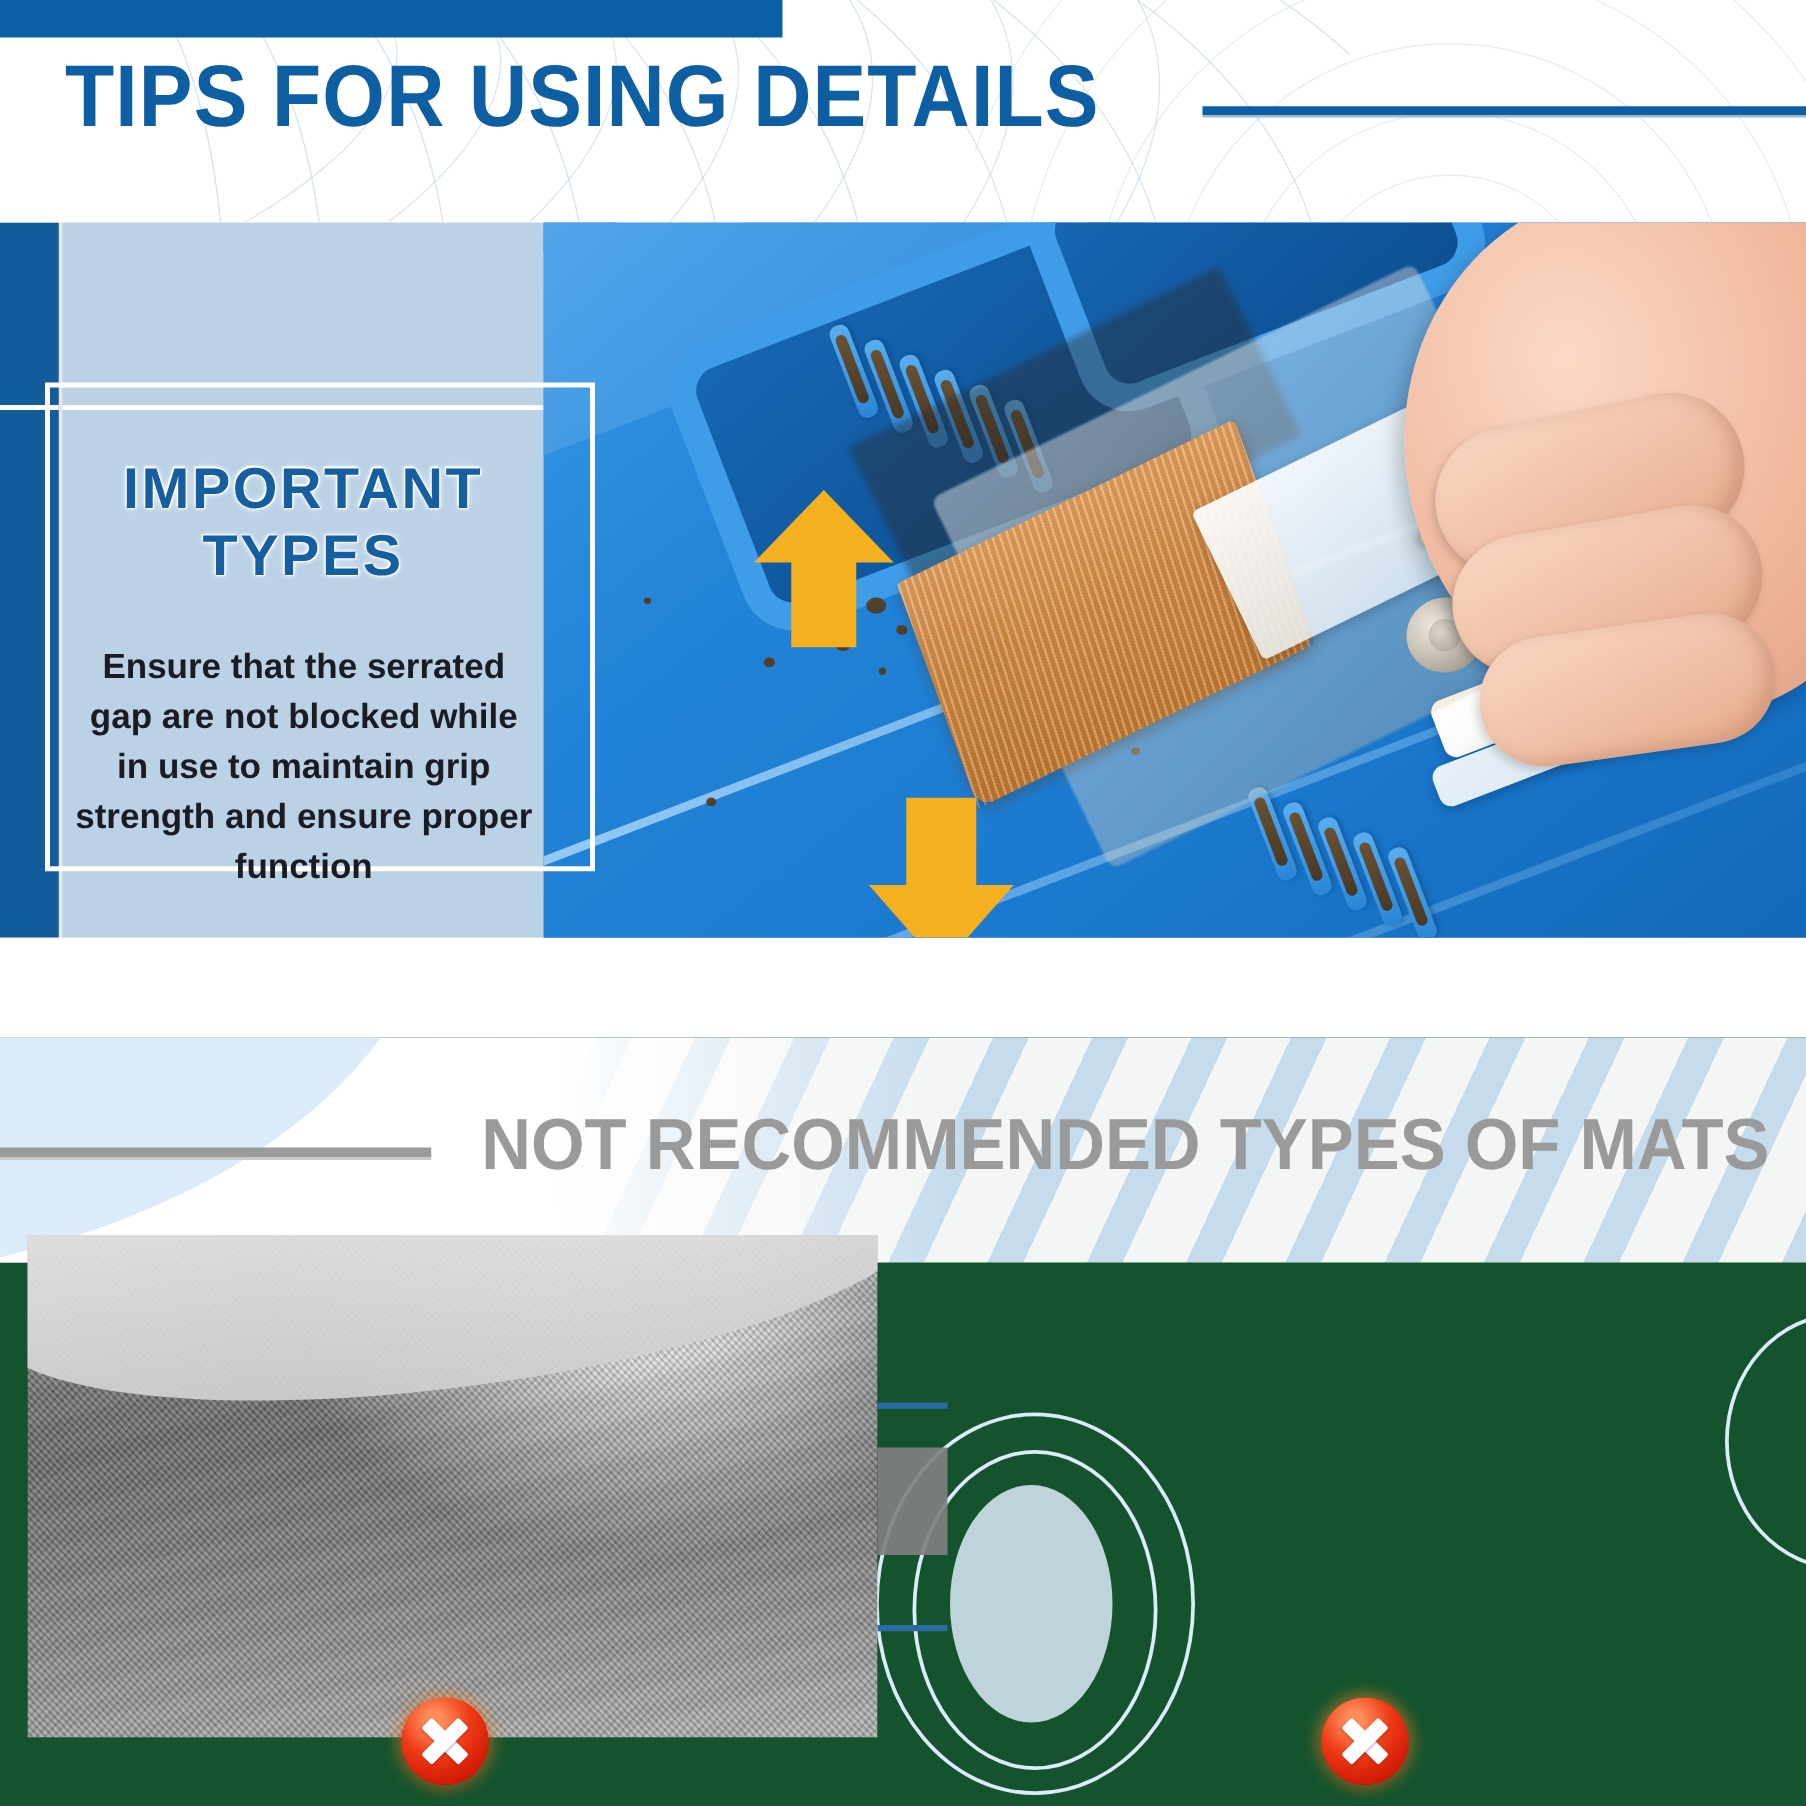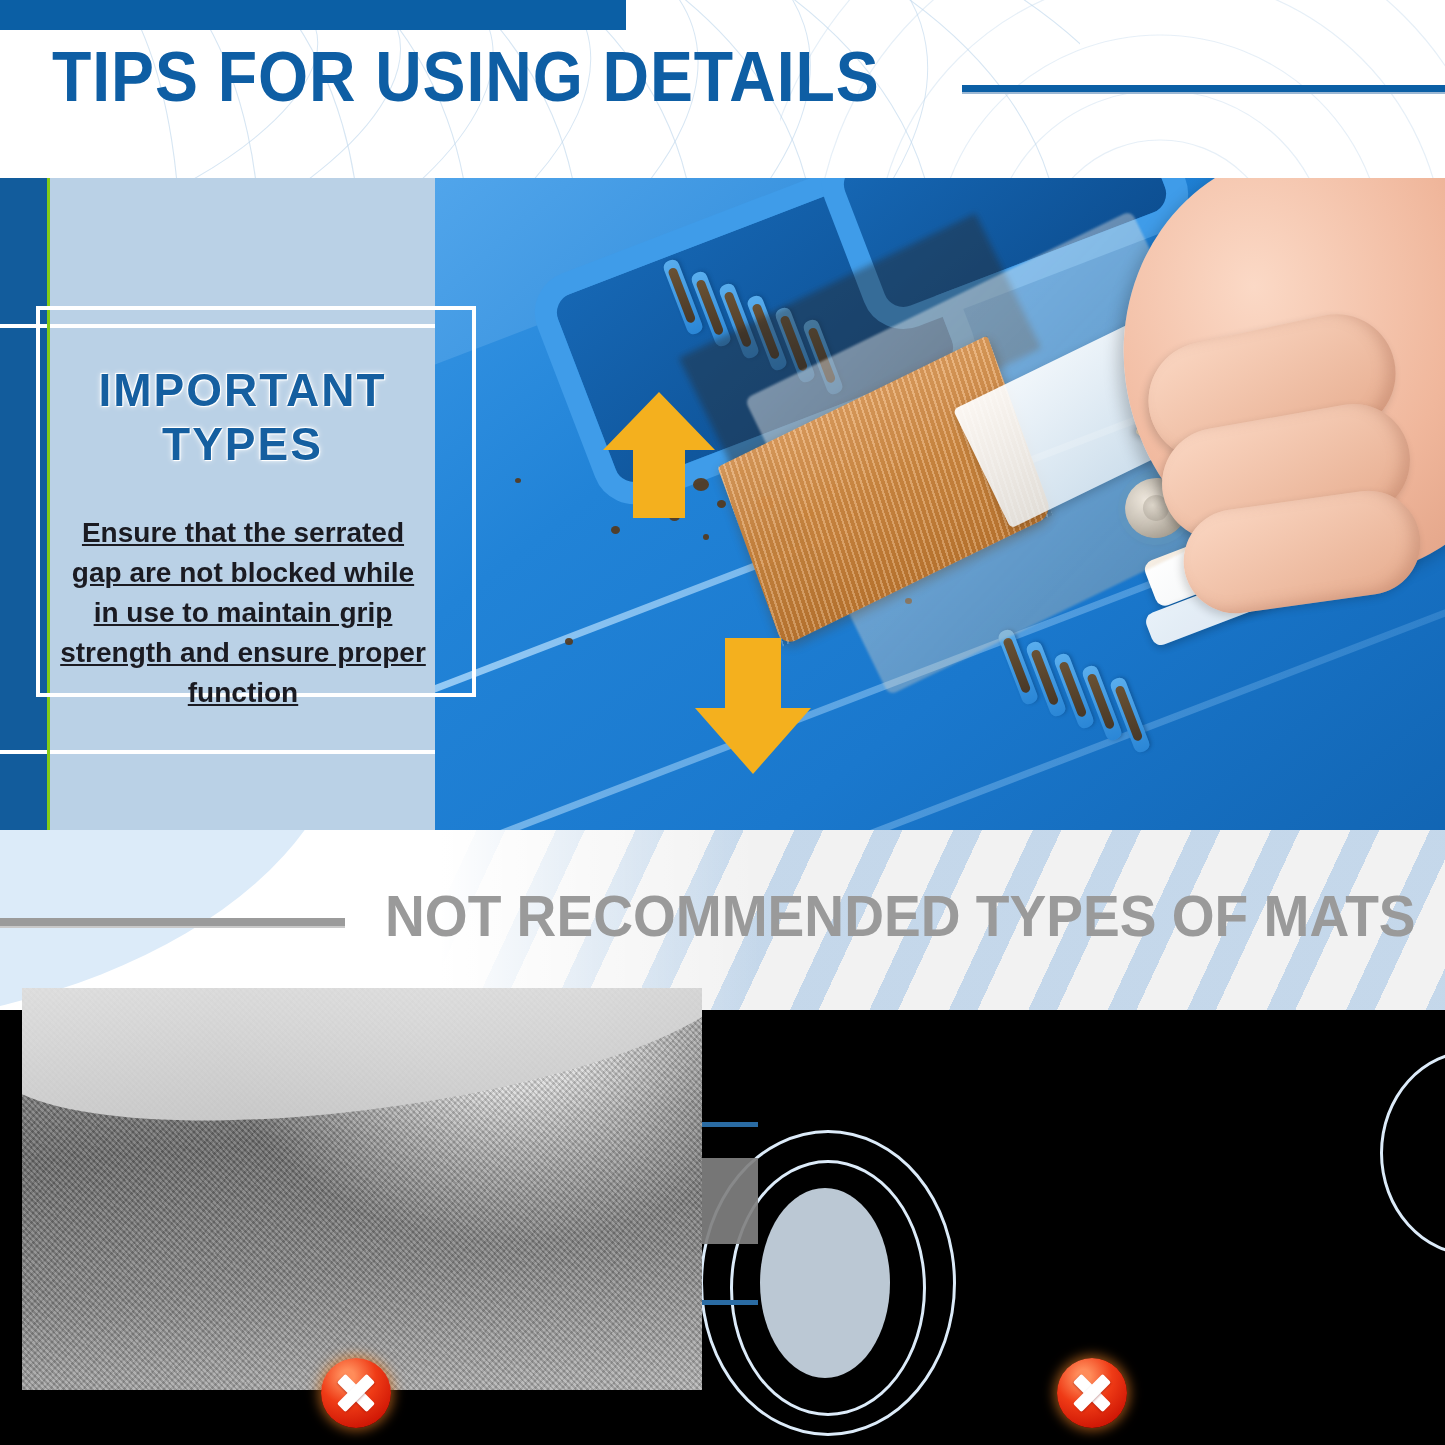--- a/index.html
+++ b/index.html
@@ -10,35 +10,35 @@
   .header{position:absolute;left:0;top:0;width:1445px;height:178px;background:#ffffff;overflow:hidden;}
   .hdr-guilloche{position:absolute;left:-120px;top:-180px;width:1200px;height:620px;opacity:.55;}
   .hdr-guilloche2{position:absolute;left:780px;top:-260px;width:760px;height:760px;opacity:.5;}
   .topbar{position:absolute;left:0;top:0;width:626px;height:30px;background:#0B5FA5;}
   .hdr-title{position:absolute;left:52px;top:42px;font-size:70px;line-height:70px;font-weight:bold;
     color:#0E5EA4;letter-spacing:1px;transform:scaleX(.92);transform-origin:left top;white-space:nowrap;}
   .hdr-rule{position:absolute;left:962px;top:85px;width:483px;height:7px;background:#0B5FA5;}
   .hdr-rule-b{position:absolute;left:962px;top:92px;width:483px;height:2px;background:#9cb8d4;}
 
   
-  .blue-sec{position:absolute;left:0;top:178px;width:1445px;height:652px;background:#84cc16;overflow:hidden;}
+  .blue-sec{position:absolute;left:0;top:178px;width:1445px;height:572px;background:#e5e5e5;overflow:hidden;}
   .blue-left-bar{position:absolute;left:0;top:0;width:47px;height:652px;background:#125C9C;}
   .blue-bar-gap{position:absolute;left:0;width:47px;height:4px;background:#ffffff;}
 
   .notice-panel{position:absolute;left:50px;top:0;width:385px;height:652px;background:#BAD1E6;}
   .notice-panel .split{position:absolute;left:0;width:385px;height:4px;background:#ffffff;}
 
   .notice-frame{position:absolute;left:36px;top:128px;width:440px;height:391px;
     border:4px solid #ffffff;box-sizing:border-box;}
 
   .notice-title{position:absolute;left:50px;top:185px;width:385px;text-align:center;
     font-size:46px;line-height:54px;font-weight:bold;color:#155FA0;letter-spacing:2px;
     text-shadow:0 0 3px #fff,0 0 6px #fff,1px 1px 0 #fff,-1px -1px 0 #fff;}
   .notice-body{position:absolute;left:58px;top:335px;width:370px;text-align:center;
-    font-size:28px;line-height:40px;font-weight:bold;color:#1b1b22;text-decoration:underline;}
+    font-size:28px;line-height:40px;font-weight:bold;color:#1b1b22;}
 
   
   .photo-tool{position:absolute;left:435px;top:0;width:1010px;height:652px;overflow:hidden;
     background:linear-gradient(150deg,#2f8fe0 0%,#1b7fd4 28%,#1370c4 55%,#0e62ae 100%);}
   .tool-body{position:absolute;left:-90px;top:-40px;width:1300px;height:760px;
     background:linear-gradient(148deg,#3c9ae8 0%,#2183d7 30%,#1a78cd 58%,#0f5fab 100%);
     transform:rotate(-6deg);}
   .tool-slab{position:absolute;background:linear-gradient(160deg,#58abef,#2280d2);}
   .tool-ridge{position:absolute;height:7px;background:linear-gradient(90deg,rgba(170,215,250,.85),rgba(120,185,240,.35));
     transform:rotate(-21deg);border-radius:4px;}
@@ -76,21 +76,21 @@
     transform:rotate(-26deg);border-radius:8px;filter:blur(1px);}
   .brush-shadow{position:absolute;left:260px;top:100px;width:330px;height:150px;
     background:rgba(40,40,40,.42);transform:rotate(-26deg);filter:blur(3px);}
   .hand{position:absolute;left:690px;top:-30px;width:400px;height:430px;
     background:radial-gradient(ellipse at 35% 30%,#fbd9c6,#f0b79c 55%,#dc9a7d 100%);
     border-radius:48% 40% 46% 52%;transform:rotate(-8deg);box-shadow:-6px 6px 16px rgba(0,0,0,.22);}
   .finger{position:absolute;background:linear-gradient(160deg,#fbd8c4,#e6ab8d);border-radius:60px;
     box-shadow:inset -8px -4px 14px rgba(170,110,85,.35),-3px 3px 8px rgba(0,0,0,.16);}
 
   
-  .mats-sec{position:absolute;left:0;top:830px;width:1445px;height:615px;background:#000000;overflow:hidden;}
+  .mats-sec{position:absolute;left:0;top:830px;width:1445px;height:615px;background:#14532d;overflow:hidden;}
   .stripes{position:absolute;left:0;top:0;width:1445px;height:180px;
     background:repeating-linear-gradient(115deg,#CFE3F7 0 26px,#ffffff 26px 72px);opacity:.95;}
   .stripes-mask{position:absolute;left:0;top:0;width:760px;height:180px;
     background:linear-gradient(90deg,#ffffff 58%,rgba(255,255,255,0) 100%);}
   .blob-tl{position:absolute;left:-210px;top:-130px;width:560px;height:330px;border-radius:0 0 100% 0;
     background:#DCEBF9;}
   .mats-rule{position:absolute;left:0;top:88px;width:345px;height:8px;background:#9B9B9B;}
   .mats-rule2{position:absolute;left:0;top:96px;width:345px;height:2px;background:#c9c9c9;}
   .mats-title{position:absolute;left:385px;top:55px;font-size:58px;line-height:62px;font-weight:bold;
     color:#9A9A9A;letter-spacing:0px;white-space:nowrap;transform:scaleX(.95);transform-origin:left top;}

